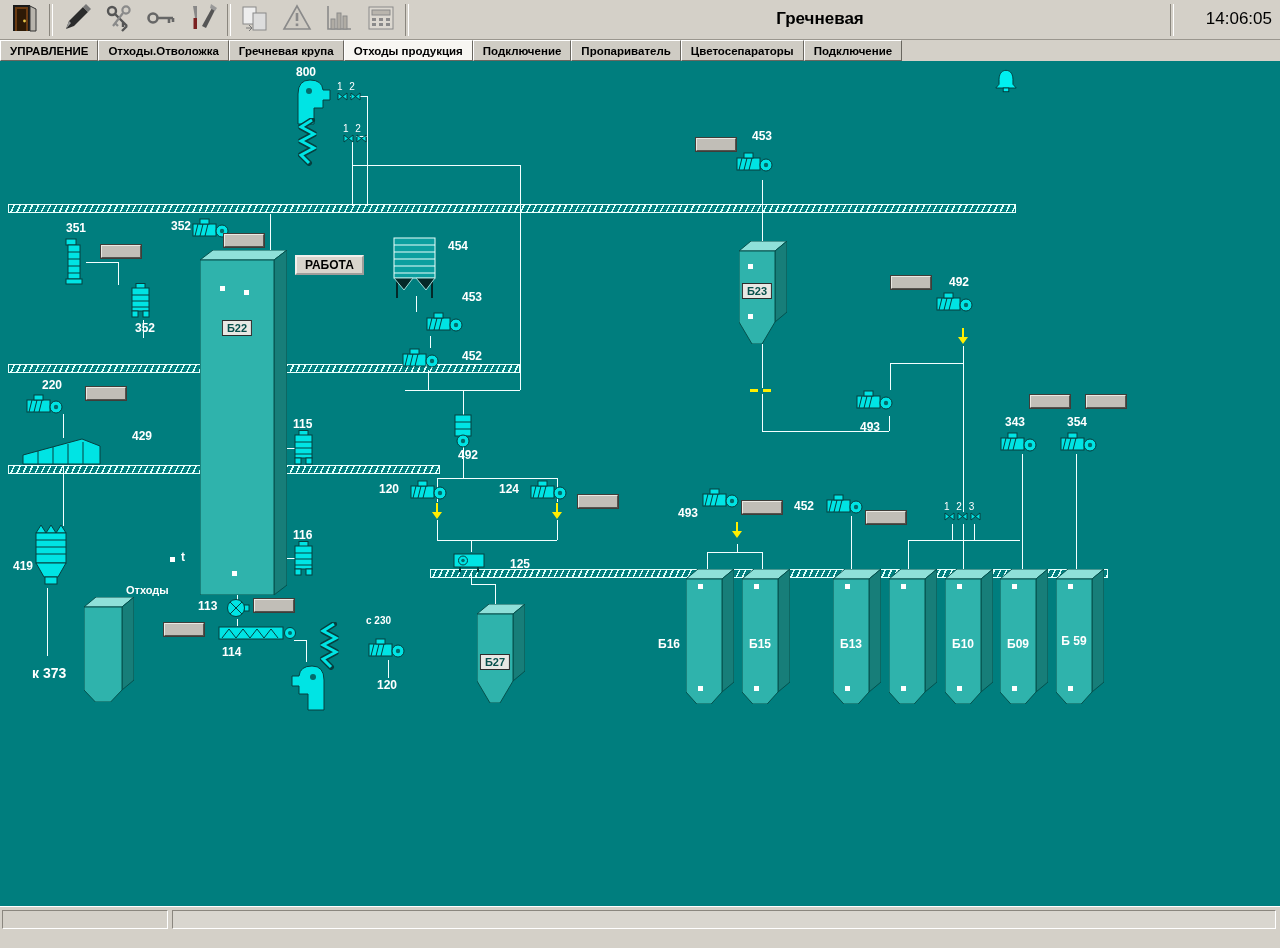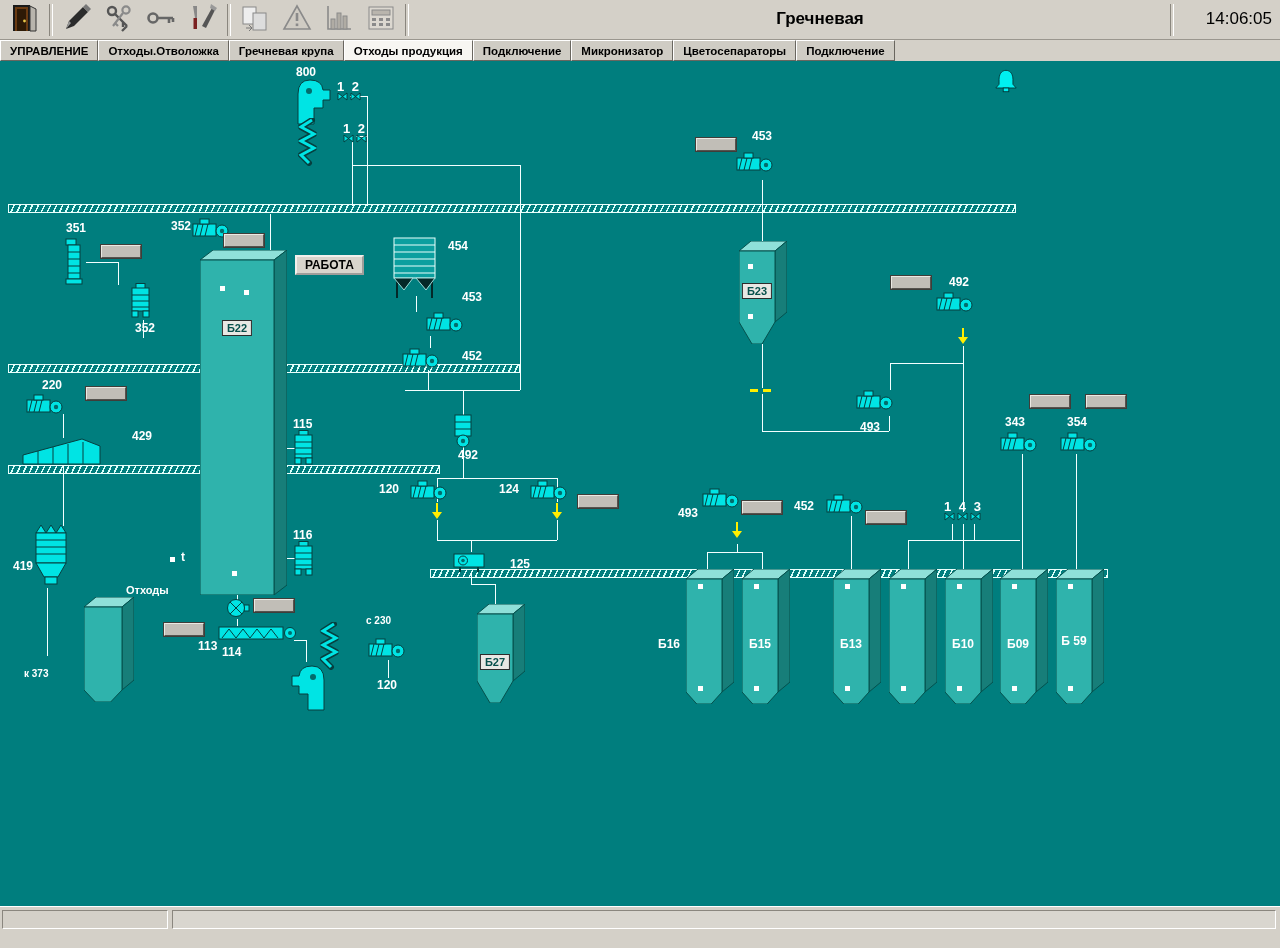--- a/index.html
+++ b/index.html
@@ -23,21 +23,21 @@
   .wl{position:absolute;background:#f4ffff;}
   .lbl{position:absolute;color:#ffffff;font-weight:bold;font-size:12px;line-height:13px;white-space:nowrap;}
   .gauge{position:absolute;width:40px;height:13px;background:#c1beb7;border:1px solid;border-color:#ebe9e3 #55534e #55534e #ebe9e3;box-shadow:0 0 0 1px #3f3d39;}
   .mark{position:absolute;width:5px;height:5px;background:#ffffff;}
   .run{position:absolute;background:#d8d4cc;border:2px outset #f2f0ec;font-weight:bold;font-size:12px;padding:1px 8px;color:#000;white-space:nowrap;}
   .machine{position:absolute;line-height:0;}
   .silo{position:absolute;line-height:0;}
   .tagbox{position:absolute;background:#e8e8e4;color:#07504c;border:1px solid #2b2b2b;font-size:11px;font-weight:bold;padding:0 4px;line-height:14px;transform:translateX(-50%);white-space:nowrap;}
   .bintag{position:absolute;color:#ffffff;font-size:12px;font-weight:bold;transform:translateX(-50%);white-space:nowrap;}
   .vg{position:absolute;line-height:0;}
-  .vg .vglabel{color:#ffffff;font-size:13px;font-weight:bold;line-height:10px;letter-spacing:2px;}
+  .vg .vglabel{color:#ffffff;font-size:10px;font-weight:normal;line-height:10px;letter-spacing:2px;}
   .arrow{position:absolute;}
   .ydash{position:absolute;width:8px;height:3px;background:#ffef00;}
   
   #statusbar{position:absolute;top:906px;left:0;width:1280px;height:42px;background:#d4d0c8;border-top:1px solid #ffffff;}
   .sb-left{position:absolute;left:2px;top:3px;width:166px;height:19px;border:1px solid;border-color:#8a867e #ffffff #ffffff #8a867e;}
   .sb-right{position:absolute;left:172px;top:3px;width:1104px;height:19px;border:1px solid;border-color:#8a867e #ffffff #ffffff #8a867e;background:#d9d6cf;}
 </style>
 </head>
 <body>
 
@@ -131,21 +131,21 @@
   <div id="clock-sep"></div>
   <div id="clock">14:06:05</div>
 </div>
 
 <div id="tabbar">
     <div class="tab">УПРАВЛЕНИЕ</div>
     <div class="tab">Отходы.Отволожка</div>
     <div class="tab">Гречневая крупа</div>
     <div class="tab active">Отходы продукция</div>
     <div class="tab">Подключение</div>
-    <div class="tab">Микронизатор</div>
+    <div class="tab">Пропариватель</div>
     <div class="tab">Цветосепараторы</div>
     <div class="tab">Подключение</div>
   </div>
 
 <div id="mimic">
     <div class="conv" style="left: 8px; top: 143px; width: 1008px;"></div>
     <div class="conv" style="left: 8px; top: 303px; width: 512px;"></div>
     <div class="conv" style="left: 8px; top: 404px; width: 432px;"></div>
     <div class="conv" style="left: 430px; top: 508px; width: 678px;"></div>
     <div class="wl" style="left: 350px; top: 35px; width: 18px; height: 1px;"></div>
@@ -564,21 +564,21 @@
     </div>
     <div class="vg" style="left: 343px; top: 63px;">
       <div class="vglabel">1 2</div>
       <div><span><svg width="11" height="9" viewBox="0 0 11 9" style="margin-right:2px">
             <path d="M1 1 L10 8 L10 1 L1 8 Z" fill="#00e4e4" stroke="#063f3f"></path>
           </svg></span><span><svg width="11" height="9" viewBox="0 0 11 9" style="margin-right:2px">
             <path d="M1 1 L10 8 L10 1 L1 8 Z" fill="#00e4e4" stroke="#063f3f"></path>
           </svg></span></div>
     </div>
     <div class="vg" style="left: 944px; top: 441px;">
-      <div class="vglabel">1 4 3</div>
+      <div class="vglabel">1 2 3</div>
       <div><span><svg width="11" height="9" viewBox="0 0 11 9" style="margin-right:2px">
             <path d="M1 1 L10 8 L10 1 L1 8 Z" fill="#00e4e4" stroke="#063f3f"></path>
           </svg></span><span><svg width="11" height="9" viewBox="0 0 11 9" style="margin-right:2px">
             <path d="M1 1 L10 8 L10 1 L1 8 Z" fill="#00e4e4" stroke="#063f3f"></path>
           </svg></span><span><svg width="11" height="9" viewBox="0 0 11 9" style="margin-right:2px">
             <path d="M1 1 L10 8 L10 1 L1 8 Z" fill="#00e4e4" stroke="#063f3f"></path>
           </svg></span></div>
     </div>
     <div class="lbl" style="left: 296px; top: 5px;">800</div>
     <div class="lbl" style="left: 752px; top: 69px;">453</div>
@@ -589,25 +589,25 @@
     <div class="lbl" style="left: 171px; top: 159px;">352</div>
     <div class="lbl" style="left: 135px; top: 261px;">352</div>
     <div class="lbl" style="left: 42px; top: 318px;">220</div>
     <div class="lbl" style="left: 132px; top: 369px;">429</div>
     <div class="lbl" style="left: 293px; top: 357px;">115</div>
     <div class="lbl" style="left: 293px; top: 468px;">116</div>
     <div class="lbl" style="left: 458px; top: 388px;">492</div>
     <div class="lbl" style="left: 379px; top: 422px;">120</div>
     <div class="lbl" style="left: 499px; top: 422px;">124</div>
     <div class="lbl" style="left: 510px; top: 497px;">125</div>
-    <div class="lbl" style="left: 198px; top: 539px; margin-top: 40px;">113</div>
+    <div class="lbl" style="left: 198px; top: 539px;">113</div>
     <div class="lbl" style="left: 222px; top: 585px;">114</div>
     <div class="lbl" style="left: 13px; top: 499px;">419</div>
     <div class="lbl" style="left: 126px; top: 523px; font-size: 11px;">Отходы</div>
-    <div class="lbl" style="left: 24px; top: 606px; font-size: 10px;">к 373</div>
+    <div class="lbl" style="left: 32px; top: 606px; font-size: 14px;">к 373</div>
     <div class="lbl" style="left: 366px; top: 553px; font-size: 10px;">с 230</div>
     <div class="lbl" style="left: 377px; top: 618px;">120</div>
     <div class="lbl" style="left: 949px; top: 215px;">492</div>
     <div class="lbl" style="left: 860px; top: 360px;">493</div>
     <div class="lbl" style="left: 678px; top: 446px;">493</div>
     <div class="lbl" style="left: 794px; top: 439px;">452</div>
     <div class="lbl" style="left: 1005px; top: 355px;">343</div>
     <div class="lbl" style="left: 1067px; top: 355px;">354</div>
     <div class="lbl" style="left: 181px; top: 490px;">t</div>
     <div class="run" style="left: 295px; top: 194px;">РАБОТА</div>

